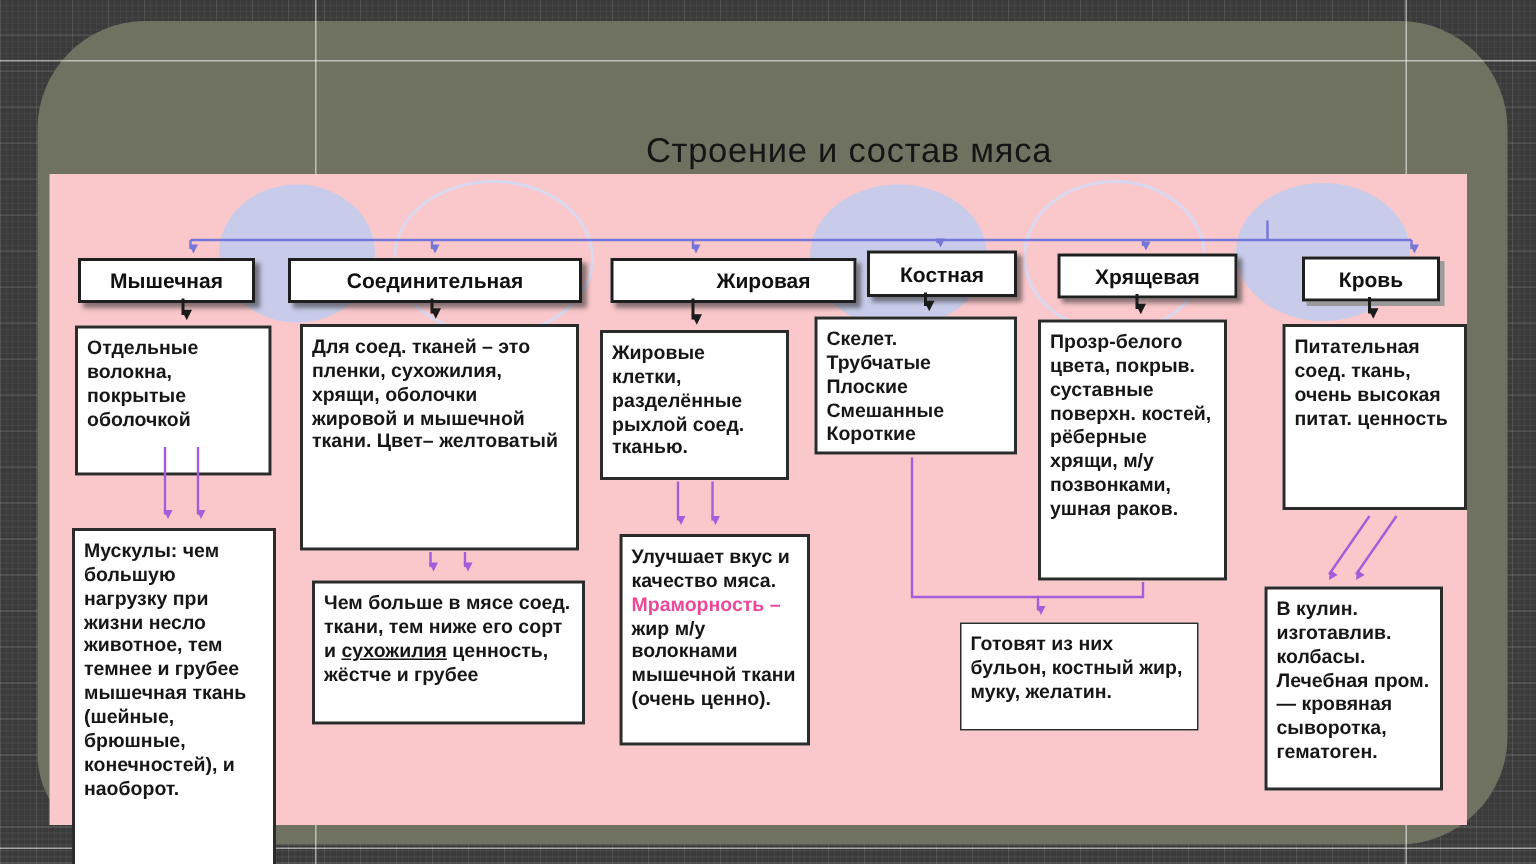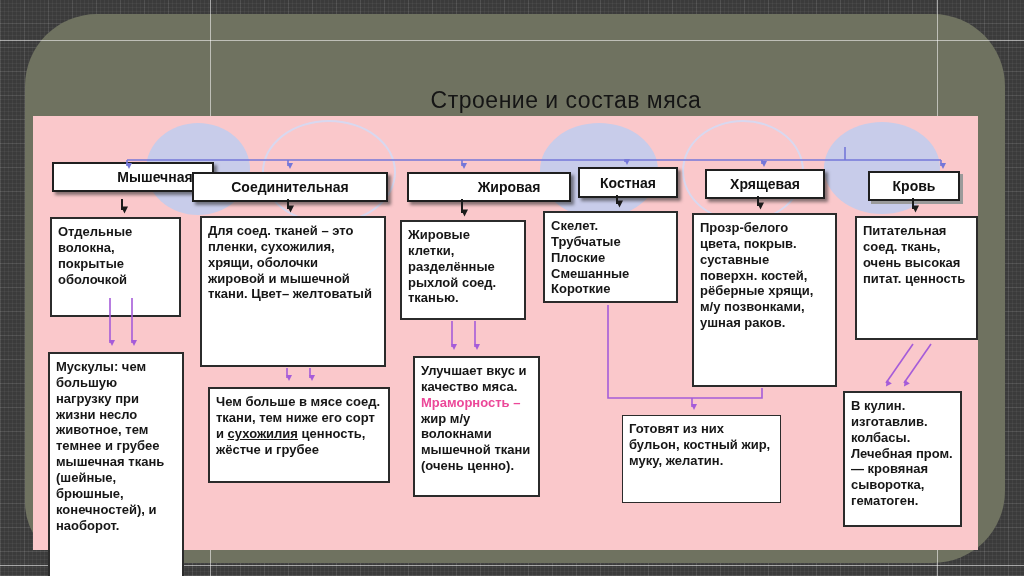--- a/index.html
+++ b/index.html
@@ -65,21 +65,21 @@
 
   <div class="pink"></div>
 
   <div class="ellipse solid" style="left:146px;top:123px;width:104px;height:92px;"></div>
   <div class="ellipse outline" style="left:262px;top:120px;width:130px;height:100px;"></div>
   <div class="ellipse solid" style="left:540px;top:123px;width:118px;height:95px;"></div>
   <div class="ellipse outline" style="left:682px;top:120px;width:118px;height:98px;"></div>
   <div class="ellipse solid" style="left:824px;top:122px;width:116px;height:92px;"></div>
 
 
-  <div class="hdr" style="left:52px;top:162px;width:114px;height:26px;padding-left:44px;">Мышечная</div>
+  <div class="hdr" style="left:52px;top:172px;width:114px;height:26px;">Мышечная</div>
   <div class="hdr" style="left:192px;top:172px;width:192px;height:26px;">Соединительная</div>
   <div class="hdr" style="left:407px;top:172px;width:120px;height:26px;padding-left:40px;">Жировая</div>
   <div class="hdr" style="left:578px;top:167px;width:96px;height:27px;">Костная</div>
   <div class="hdr" style="left:705px;top:169px;width:116px;height:26px;">Хрящевая</div>
   <div class="hdr" style="left:868px;top:171px;width:88px;height:26px;box-shadow:3px 3px 0 #9a9a9a;">Кровь</div>
 
   <div class="box" style="left:50px;top:217px;width:131px;height:100px;">Отдельные волокна, покрытые оболочкой</div>
   <div class="box" style="left:48px;top:352px;width:136px;height:226px;">Мускулы: чем большую нагрузку при жизни несло животное, тем темнее и грубее мышечная ткань (шейные, брюшные, конечностей), и наоборот.</div>
 
   <div class="box" style="left:200px;top:216px;width:186px;height:151px;">Для соед. тканей – это пленки, сухожилия, хрящи, оболочки жировой и мышечной ткани. Цвет– желтоватый</div>
@@ -87,26 +87,26 @@
 
   <div class="box" style="left:400px;top:220px;width:126px;height:100px;">Жировые клетки, разделённые рыхлой соед. тканью.</div>
   <div class="box" style="left:413px;top:356px;width:127px;height:141px;"><span>Улучшает вкус и качество мяса. </span><span class="hl">Мраморность –</span><span> жир м/у волокнами мышечной ткани (очень ценно).</span></div>
 
   <div class="box prelines" style="left:543px;top:211px;width:135px;height:92px;">Скелет.
 Трубчатые
 Плоские
 Смешанные
 Короткие</div>
 
-  <div class="box" style="left:692px;top:213px;width:145px;height:174px;">Прозр-белого цвета, покрыв. суставные поверхн. костей, рёберные хрящи, м/у позвонками, ушная раков.</div>
+  <div class="box" style="left:692px;top:213px;width:126px;height:174px;">Прозр-белого цвета, покрыв. суставные поверхн. костей, рёберные хрящи, м/у позвонками, ушная раков.</div>
 
   <div class="box" style="left:855px;top:216px;width:123px;height:124px;">Питательная соед. ткань, очень высокая питат. ценность</div>
   <div class="box" style="left:843px;top:391px;width:119px;height:136px;">В кулин. изготавлив. колбасы. Лечебная пром. — кровяная сыворотка, гематоген.</div>
 
-  <div class="box" style="left:622px;top:415px;width:159px;height:88px;border-width:1.5px;">Готовят из них бульон, костный жир, муку, желатин.</div>
+  <div class="box" style="left:640px;top:415px;width:159px;height:72px;border-width:1.5px;">Готовят из них бульон, костный жир, муку, желатин.</div>
 
   <svg class="connectors" viewBox="0 0 1024 576" xmlns="http://www.w3.org/2000/svg">
     <defs>
       <marker id="ab" markerWidth="8" markerHeight="8" refX="4" refY="6" orient="auto-start-reverse" markerUnits="userSpaceOnUse" viewBox="0 0 8 8">
         <path d="M1,1 L7,1 L4,7 Z" fill="#7477d9" transform="rotate(-90 4 4)"></path>
       </marker>
       <marker id="ak" markerWidth="9" markerHeight="9" refX="4.5" refY="7" orient="auto-start-reverse" markerUnits="userSpaceOnUse" viewBox="0 0 9 9">
         <path d="M1,1 L8,1 L4.5,8 Z" fill="#1b1b1b" transform="rotate(-90 4.5 4.5)"></path>
       </marker>
       <marker id="ap" markerWidth="8" markerHeight="8" refX="4" refY="6" orient="auto-start-reverse" markerUnits="userSpaceOnUse" viewBox="0 0 8 8">

